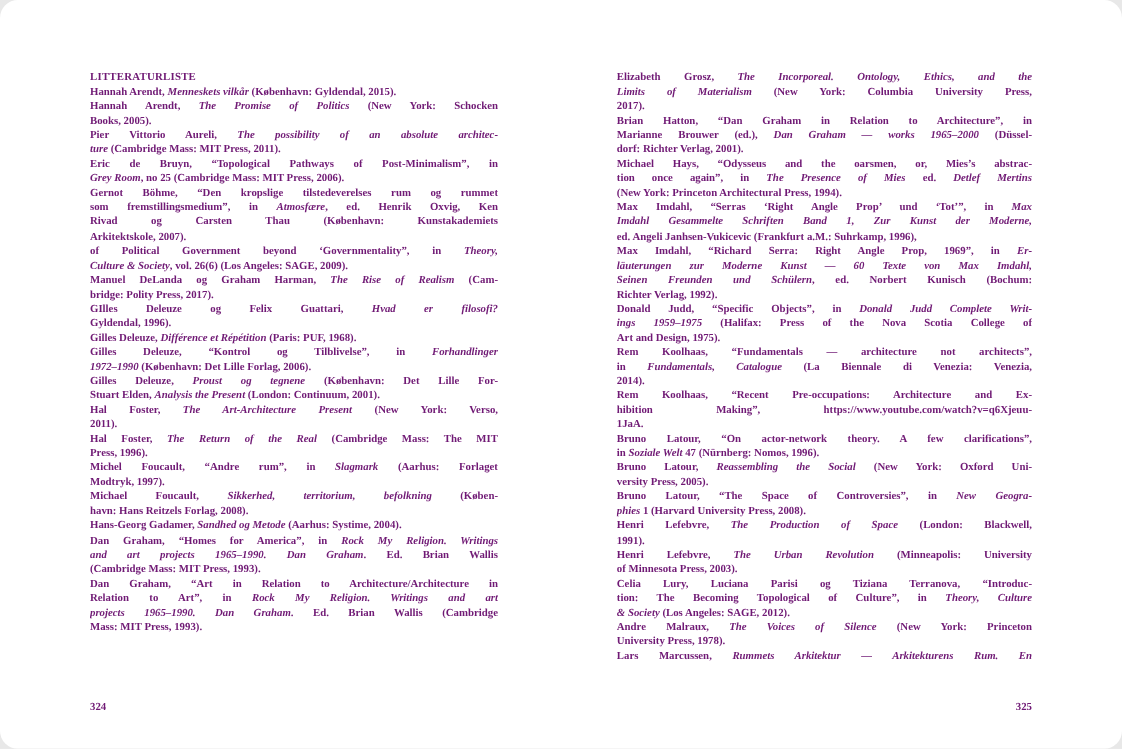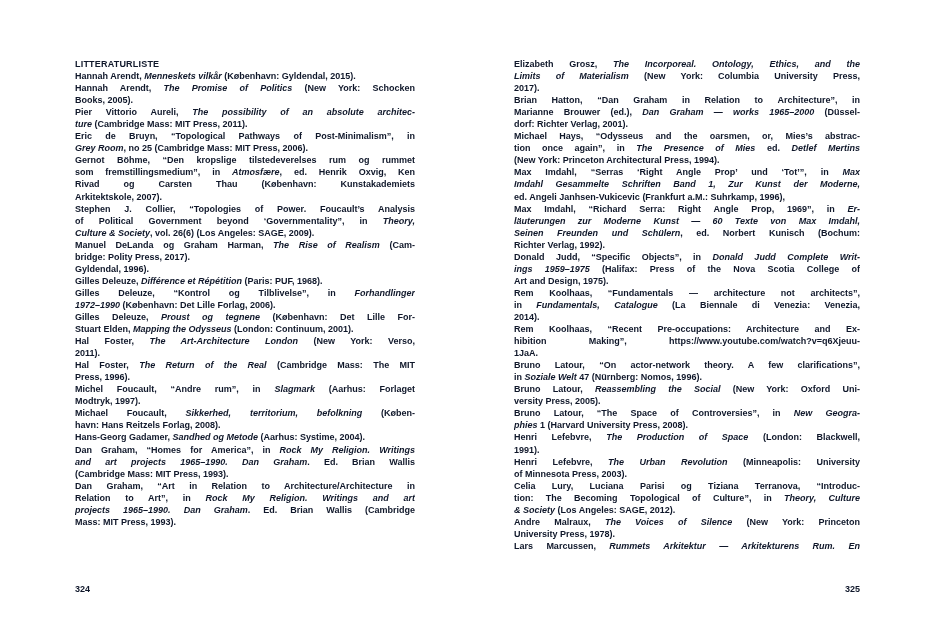--- a/index.html
+++ b/index.html
@@ -2,23 +2,24 @@
 <html><head>
 <meta charset="utf-8">
 <style>
   html, body { margin: 0; padding: 0; background: #e8e8e8; }
   .spread {
     position: relative;
     width: 935px;
     height: 624px;
     background: #ffffff;
     overflow: hidden;
-    font-family: Liberation Sans, sans-serif;
+    font-family: Liberation Serif, serif;
     font-weight: 700;
-    color: #0f172a;
+    color: #701a75;
+    border-radius: 15px;
   }
   .column {
     position: absolute;
     top: 58px;
     font-size: 9px;
     line-height: 12.05px;
   }
   .column.left  { left: 75px;  width: 340px; }
   .column.right { left: 514px; width: 346px; }
   .page-header {
@@ -57,32 +58,32 @@
         <div class="line just"><span>Hannah Arendt, </span><span class="it">The Promise of Politics</span><span> (New York: Schocken</span></div>
         <div class="line"><span>Books, 2005).</span></div>
         <div class="line just"><span>Pier Vittorio Aureli, </span><span class="it">The possibility of an absolute architec-</span></div>
         <div class="line"><span class="it">ture</span><span> (Cambridge Mass: MIT Press, 2011).</span></div>
         <div class="line just"><span>Eric de Bruyn, “Topological Pathways of Post-Minimalism”, in</span></div>
         <div class="line"><span class="it">Grey Room</span><span>, no 25 (Cambridge Mass: MIT Press, 2006).</span></div>
         <div class="line just"><span>Gernot Böhme, “Den kropslige tilstedeverelses rum og rummet</span></div>
         <div class="line just"><span>som fremstillingsmedium”, in </span><span class="it">Atmosfære</span><span>, ed. Henrik Oxvig, Ken</span></div>
         <div class="line just"><span>Rivad og Carsten Thau (København: Kunstakademiets</span></div>
         <div class="line"><span>Arkitektskole, 2007).</span></div>
-        <div class="line just"><span>Stephen J. Collier, “Topologies of Power. Foucault’s Analysis</span></div>
         <div class="line just"><span>of Political Government beyond ‘Governmentality”, in </span><span class="it">Theory,</span></div>
         <div class="line"><span class="it">Culture &amp; Society</span><span>, vol. 26(6) (Los Angeles: SAGE, 2009).</span></div>
         <div class="line just"><span>Manuel DeLanda og Graham Harman, </span><span class="it">The Rise of Realism</span><span> (Cam-</span></div>
         <div class="line"><span>bridge: Polity Press, 2017).</span></div>
+        <div class="line just"><span>GIlles Deleuze og Felix Guattari, </span><span class="it">Hvad er filosofi?</span></div>
         <div class="line"><span>Gyldendal, 1996).</span></div>
         <div class="line"><span>Gilles Deleuze, </span><span class="it">Différence et Répétition</span><span> (Paris: PUF, 1968).</span></div>
         <div class="line just"><span>Gilles Deleuze, “Kontrol og Tilblivelse”, in </span><span class="it">Forhandlinger</span></div>
         <div class="line"><span class="it">1972–1990</span><span> (København: Det Lille Forlag, 2006).</span></div>
         <div class="line just"><span>Gilles Deleuze, </span><span class="it">Proust og tegnene</span><span> (København: Det Lille For-</span></div>
-        <div class="line"><span>Stuart Elden, </span><span class="it">Mapping the Odysseus</span><span> (London: Continuum, 2001).</span></div>
-        <div class="line just"><span>Hal Foster, </span><span class="it">The Art-Architecture London</span><span> (New York: Verso,</span></div>
+        <div class="line"><span>Stuart Elden, </span><span class="it">Analysis the Present</span><span> (London: Continuum, 2001).</span></div>
+        <div class="line just"><span>Hal Foster, </span><span class="it">The Art-Architecture Present</span><span> (New York: Verso,</span></div>
         <div class="line"><span>2011).</span></div>
         <div class="line just"><span>Hal Foster, </span><span class="it">The Return of the Real</span><span> (Cambridge Mass: The MIT</span></div>
         <div class="line"><span>Press, 1996).</span></div>
         <div class="line just"><span>Michel Foucault, “Andre rum”, in </span><span class="it">Slagmark</span><span> (Aarhus: Forlaget</span></div>
         <div class="line"><span>Modtryk, 1997).</span></div>
         <div class="line just"><span>Michael Foucault, </span><span class="it">Sikkerhed, territorium, befolkning</span><span> (Køben-</span></div>
         <div class="line"><span>havn: Hans Reitzels Forlag, 2008).</span></div>
         <div class="line"><span>Hans-Georg Gadamer, </span><span class="it">Sandhed og Metode</span><span> (Aarhus: Systime, 2004).</span></div>
         <div class="line just"><span>Dan Graham, “Homes for America”, in </span><span class="it">Rock My Religion. Writings</span></div>
         <div class="line just"><span class="it">and art projects 1965–1990. Dan Graham</span><span>. Ed. Brian Wallis</span></div>

